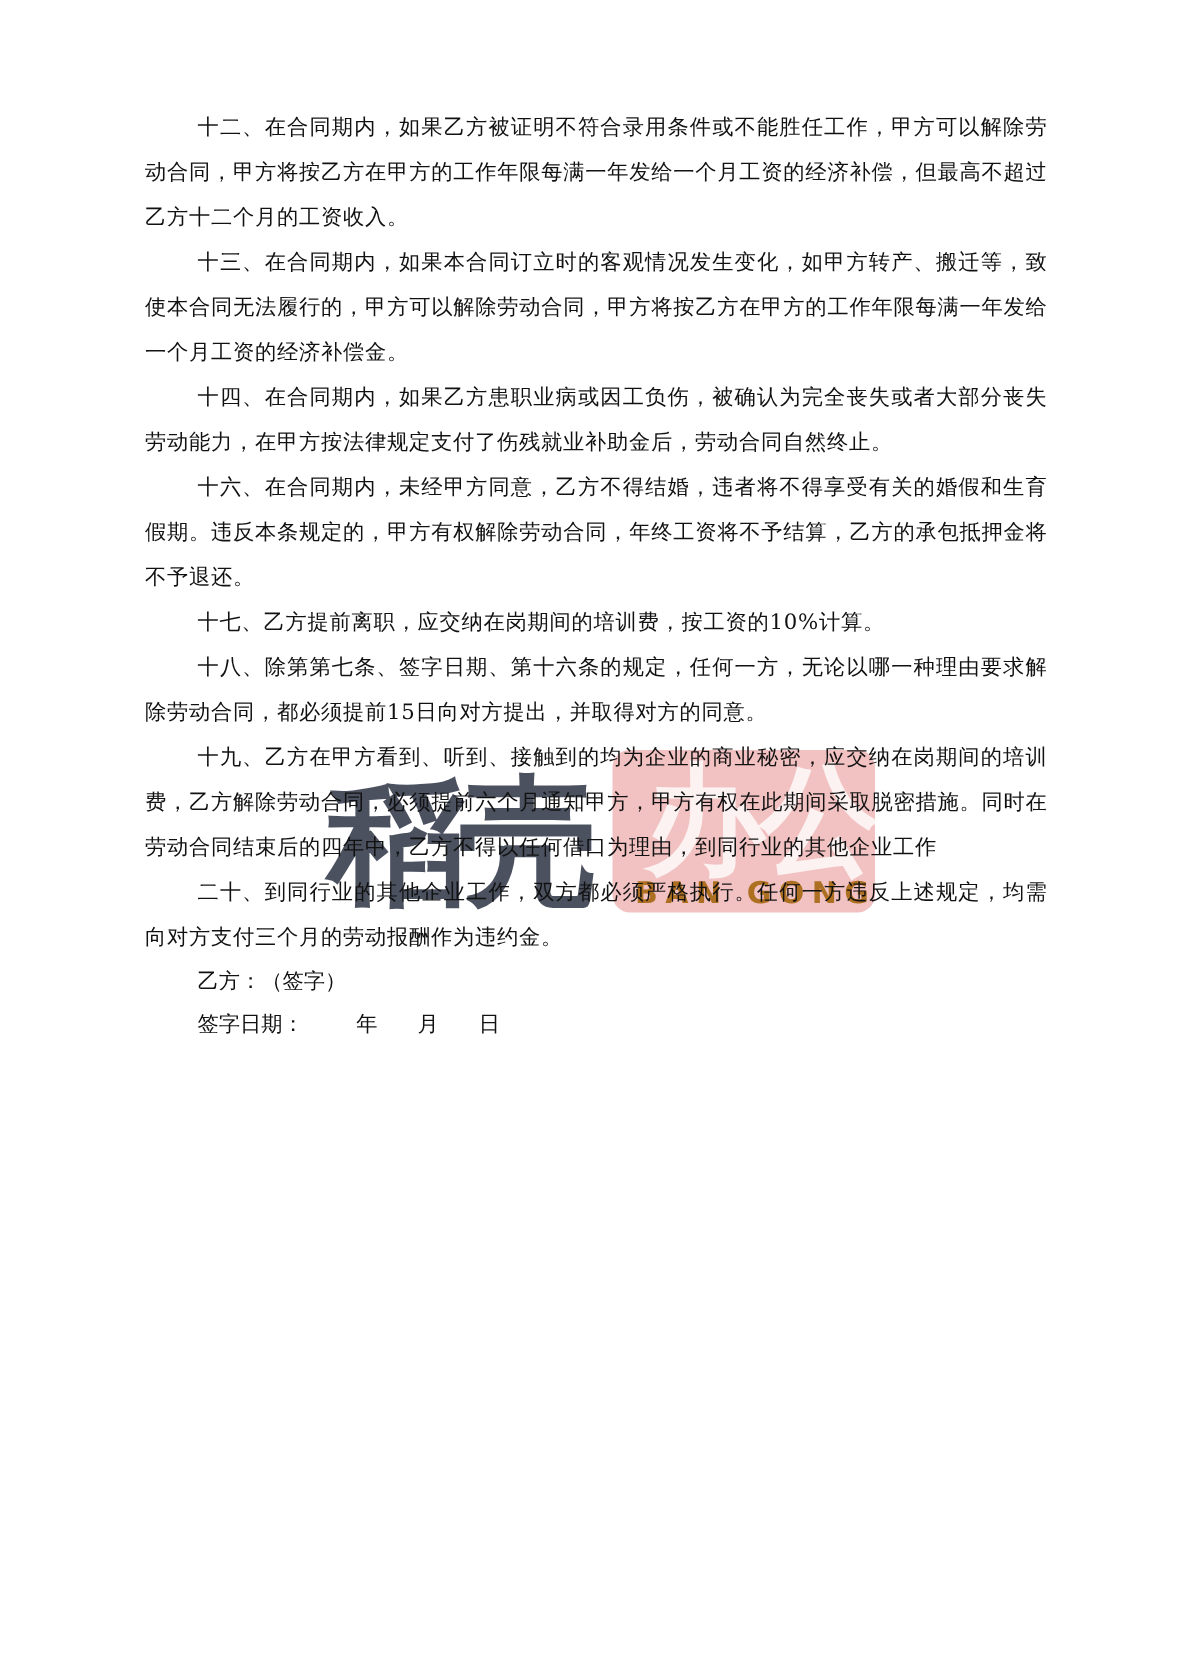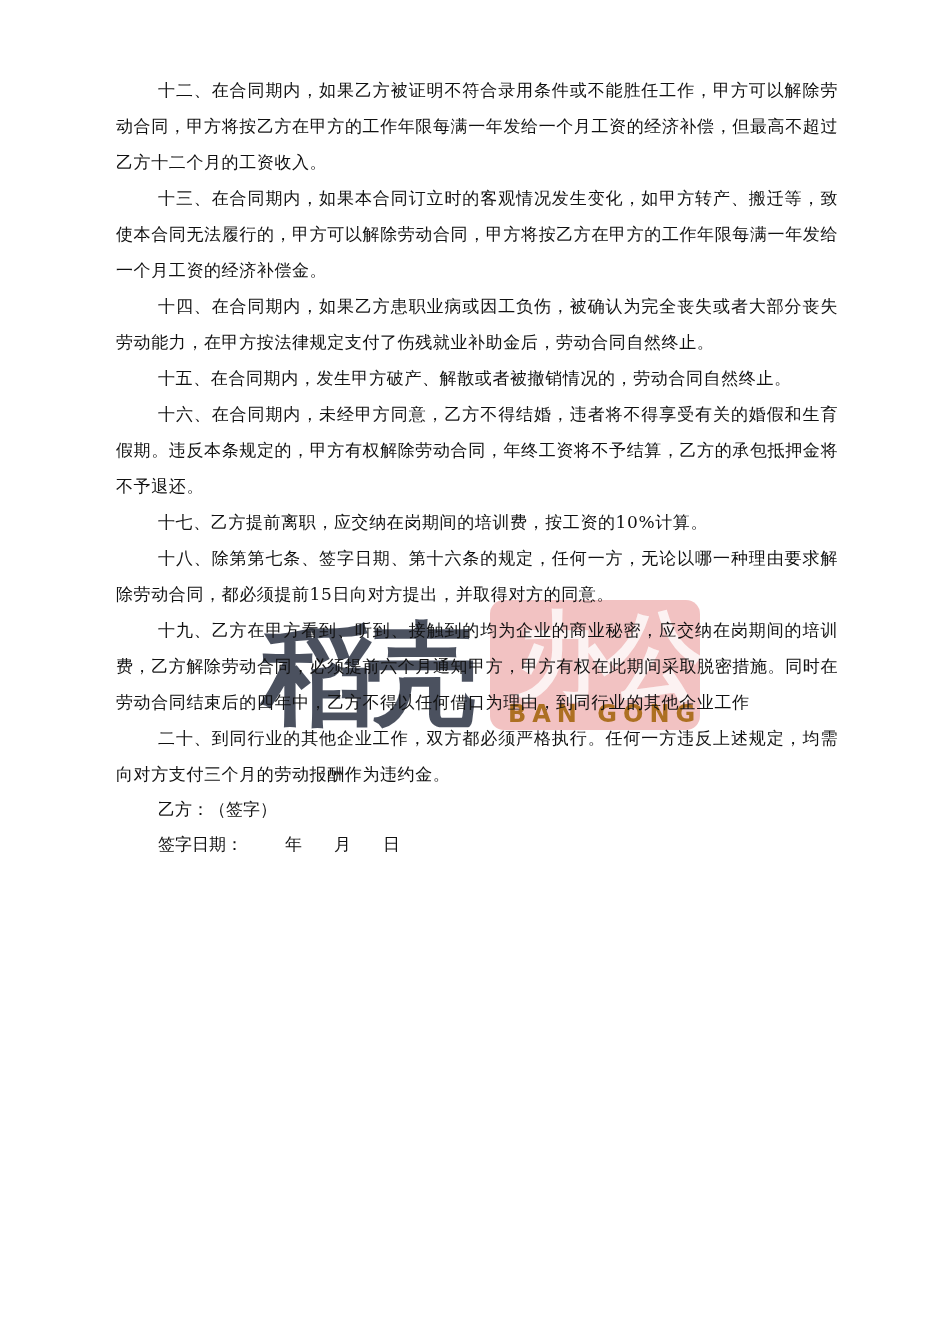--- a/index.html
+++ b/index.html
@@ -1,19 +1,19 @@
 <!DOCTYPE html>
 <html><head>
   <meta charset="utf-8">
   <style>
     html, body { margin: 0; padding: 0; background: #ffffff; }
     body { width: 950px; height: 1344px; position: relative; overflow: hidden;
       font-family: "DejaVu Serif", "Liberation Serif", serif; color: #111; }
     .page { position: absolute; left: 0; top: 0; width: 950px; height: 1344px; background: #fff; }
-    .content { position: absolute; left: 116px; top: 72px; width: 722px; }
+    .content { position: absolute; left: 116px; top: 84px; width: 722px; }
     .para { margin: 0; font-size: 17px; line-height: 36px; text-align: justify;
       text-indent: 42px; letter-spacing: 0.6px; position: relative; z-index: 2; }
     .sig { margin: 0; font-size: 17px; line-height: 35px; padding-left: 42px; position: relative; z-index: 2; white-space: pre; }
     .sig span { display: inline-block; }
     .sig .gap { width: 100px; }
     .watermark { position: absolute; left: 262px; top: 600px; width: 445px; height: 135px; z-index: 1; pointer-events: none; }
     .wm-gray { position: absolute; left: 0; top: 14px; font-family: "DejaVu Sans", sans-serif; font-weight: bold;
       font-size: 112px; line-height: 120px; color: #0f172a; opacity: 0.75; letter-spacing: -8px; }
     .wm-red { position: absolute; left: 228px; top: 0; width: 210px; height: 130px; background: #e89090; opacity: 0.55; border-radius: 14px; }
     .wm-red-text { position: absolute; left: 238px; top: 6px; font-family: "DejaVu Sans", sans-serif; font-weight: bold;
@@ -29,21 +29,20 @@
     <div class="wm-gray">稻壳</div>
     <div class="wm-red"></div>
     <div class="wm-red-text">办公</div>
     <div class="wm-sub">BAN GONG</div>
   </div>
 
   <div class="content">
     <p class="para">十二、在合同期内，如果乙方被证明不符合录用条件或不能胜任工作，甲方可以解除劳动合同，甲方将按乙方在甲方的工作年限每满一年发给一个月工资的经济补偿，但最高不超过乙方十二个月的工资收入。</p>
     <p class="para">十三、在合同期内，如果本合同订立时的客观情况发生变化，如甲方转产、搬迁等，致使本合同无法履行的，甲方可以解除劳动合同，甲方将按乙方在甲方的工作年限每满一年发给一个月工资的经济补偿金。</p>
     <p class="para">十四、在合同期内，如果乙方患职业病或因工负伤，被确认为完全丧失或者大部分丧失劳动能力，在甲方按法律规定支付了伤残就业补助金后，劳动合同自然终止。</p>
-    <p class="para">十五、在合同期内，发生甲方破产、解散或者被撤销情况的，劳动合同自然终止。</p>
     <p class="para">十六、在合同期内，未经甲方同意，乙方不得结婚，违者将不得享受有关的婚假和生育假期。违反本条规定的，甲方有权解除劳动合同，年终工资将不予结算，乙方的承包抵押金将不予退还。</p>
     <p class="para">十七、乙方提前离职，应交纳在岗期间的培训费，按工资的10%计算。</p>
     <p class="para">十八、除第第七条、签字日期、第十六条的规定，任何一方，无论以哪一种理由要求解除劳动合同，都必须提前15日向对方提出，并取得对方的同意。</p>
     <p class="para">十九、乙方在甲方看到、听到、接触到的均为企业的商业秘密，应交纳在岗期间的培训费，乙方解除劳动合同，必须提前六个月通知甲方，甲方有权在此期间采取脱密措施。同时在劳动合同结束后的四年中，乙方不得以任何借口为理由，到同行业的其他企业工作</p>
     <p class="para">二十、到同行业的其他企业工作，双方都必须严格执行。任何一方违反上述规定，均需向对方支付三个月的劳动报酬作为违约金。</p>
 
     <p class="sig"><span>乙方：（签字）</span></p>
     <p class="sig"><span>签字日期：</span><span style="width:42px"></span><span>年</span><span style="width:32px"></span><span>月</span><span style="width:32px"></span><span>日</span></p>
   </div>
 </div>

